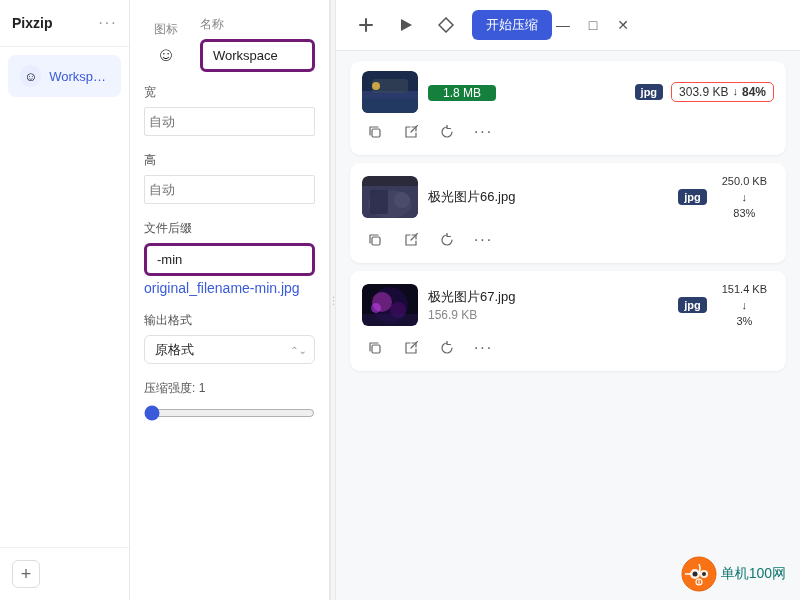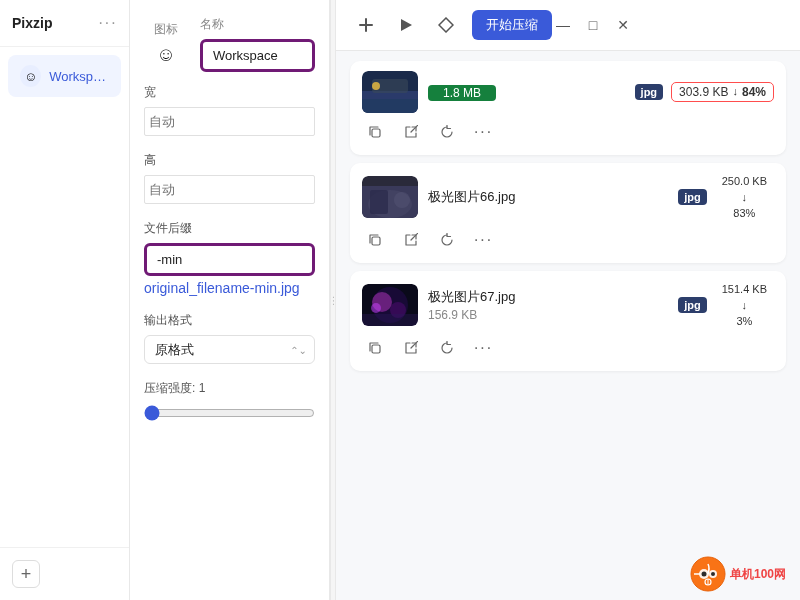--- a/index.html
+++ b/index.html
@@ -330,23 +330,23 @@
     
     .footer-logo {
       position: absolute;
       bottom: 8px;
       right: 14px;
       display: flex;
       align-items: center;
       gap: 4px;
     }
     .logo-text {
-      font-size: 12px;
-      color: #ef4444;
-      font-weight: 700;
+      font-size: 14px;
+      color: #0f766e;
+      font-weight: 400;
     }
     .col-head {
       font-size: 12px;
       color: #888;
     }
 
     .icon-name-row {
       display: flex;
       align-items: center;
       gap: 0;

